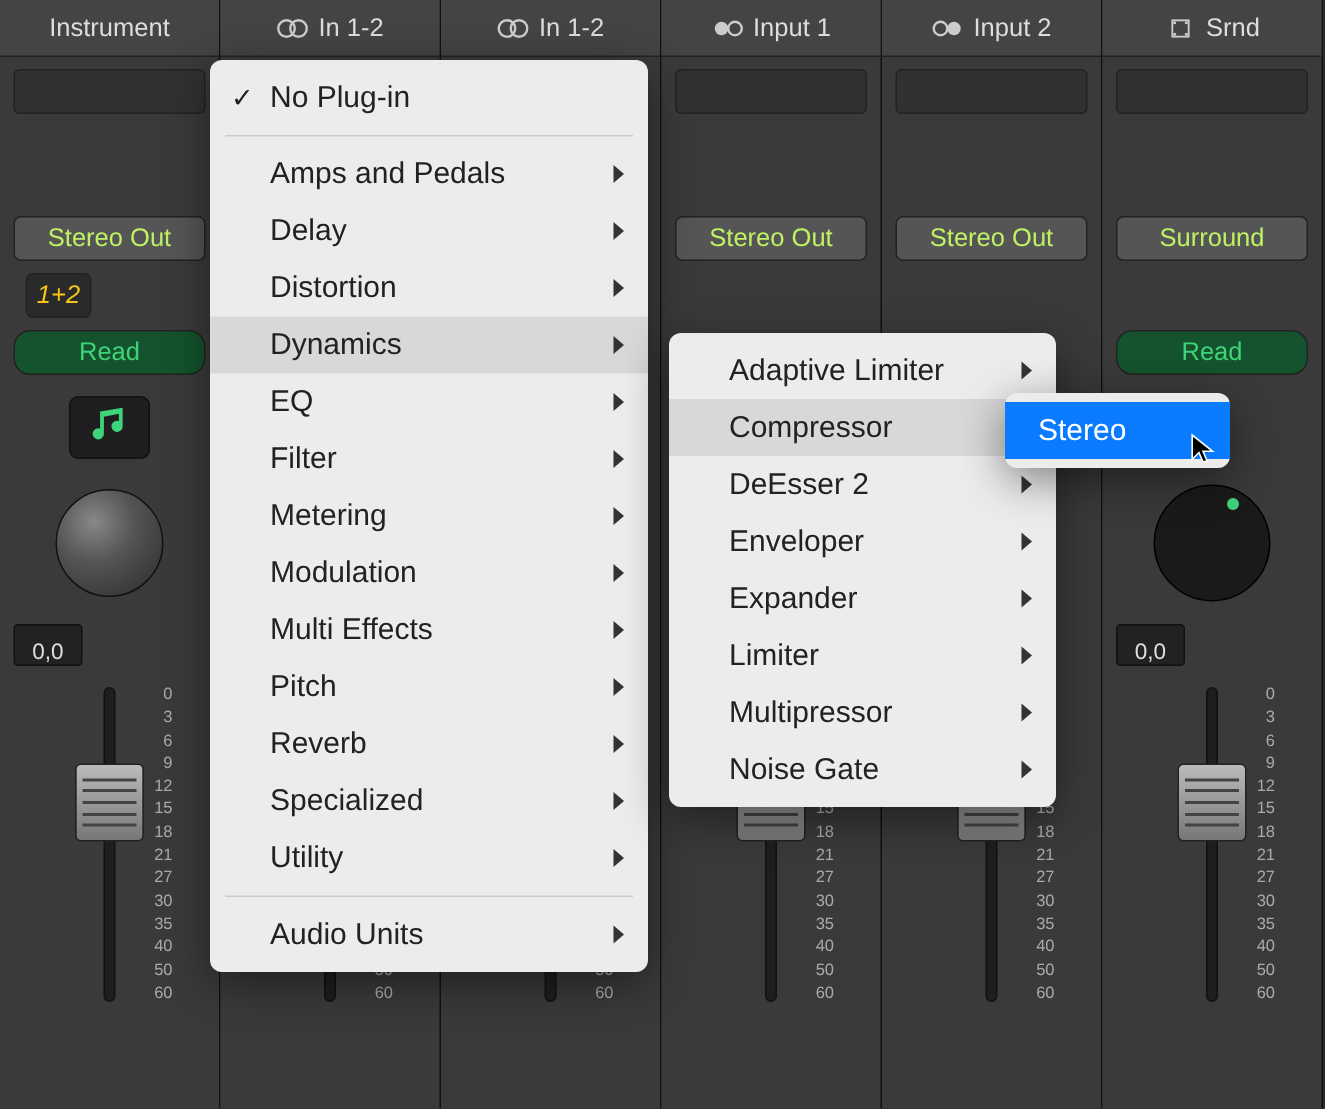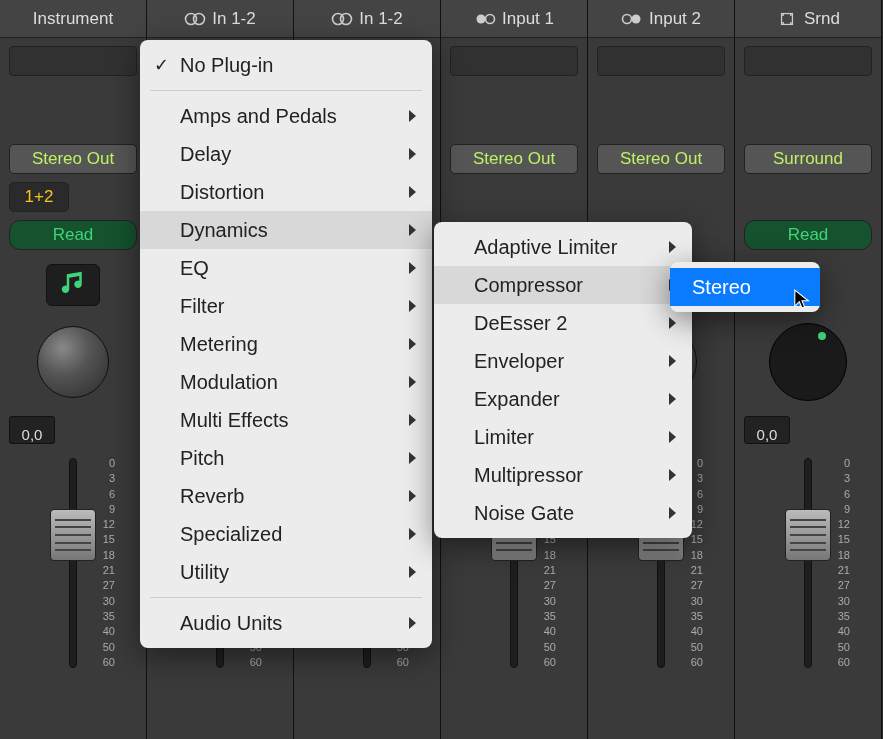--- a/index.html
+++ b/index.html
@@ -76,21 +76,21 @@
     border-radius: 5px;
     background: var(--button-bg);
     color: #bef264;
     display: flex;
     align-items: center;
     justify-content: center;
     margin-top: 8px;
     font-size: 17px;
     border: 1px solid #222;
   }
-  .btn.small { width: 60px; }
+  .btn.small { width: 44px; font-style: italic; }
   .btn.yellow { color: var(--yellow); background:#2a2a2a; }
   .btn.green { color: var(--green); background:#14532d;border-radius:11px; }
   .music-btn {
     width: 54px;
     height: 42px;
     border-radius: 6px;
     background: #1e1e1e;
     border: 1px solid #111;
     display: flex;
     align-items: center;
@@ -611,21 +611,21 @@
     </div>
     <div class="item has-sub">
       <span>Utility</span>
     </div>
     <div class="sep"></div>
     <div class="item has-sub">
       <span>Audio Units</span>
     </div>
   </div>
 
-<div class="menu" id="menu2" style="left:434px; top:222px; width:258px;">
+<div class="menu" id="menu2" style="left:446px; top:222px; width:258px;">
     <div class="item has-sub">
       <span>Adaptive Limiter</span>
     </div>
     <div class="item has-sub highlight">
       <span>Compressor</span>
     </div>
     <div class="item has-sub">
       <span>DeEsser 2</span>
     </div>
     <div class="item has-sub">

